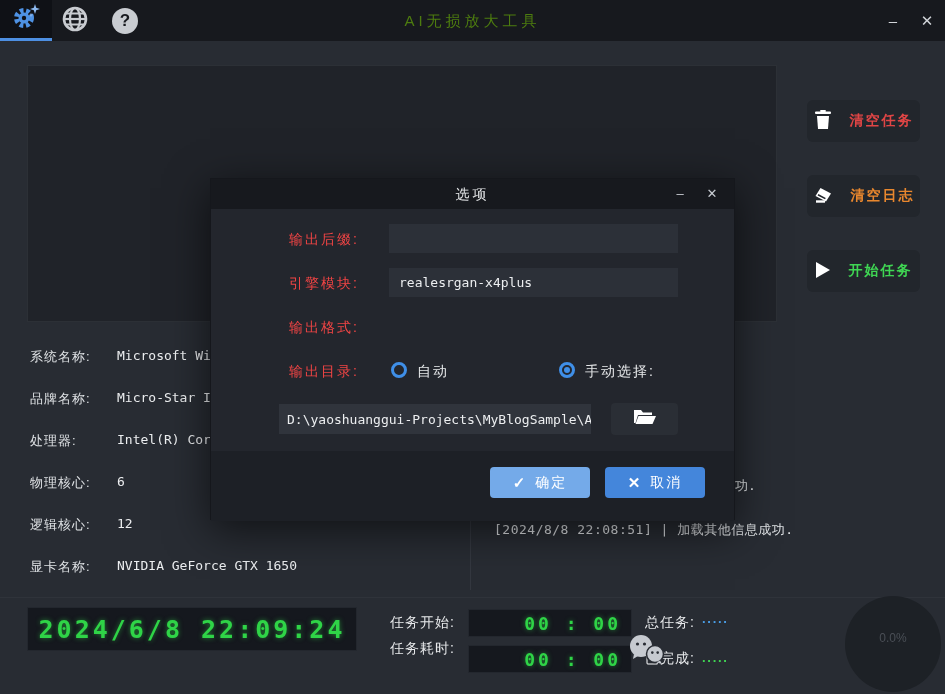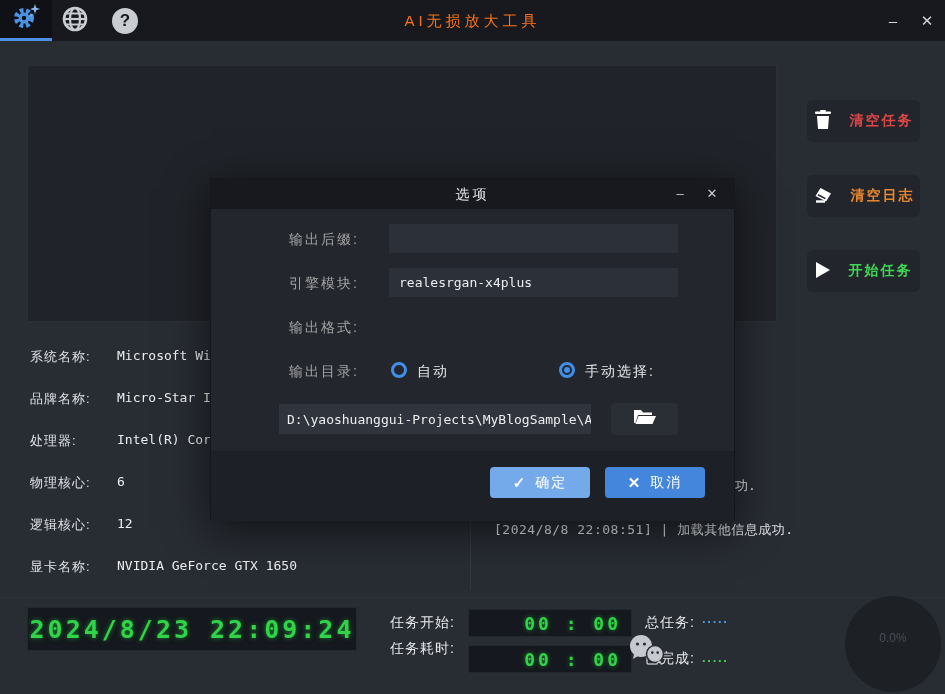--- a/index.html
+++ b/index.html
@@ -20,21 +20,21 @@
     position:absolute; top:3px; width:36px; height:36px;
     display:flex; align-items:center; justify-content:center; cursor:pointer;
   }
   .help-circle {
     width:26px; height:26px; border-radius:50%; background:#c9ccd1;
     color:#17191e; font-weight:bold; font-size:17px;
     display:flex; align-items:center; justify-content:center;
   }
   .win-title {
     position:absolute; left:0; top:0; width:100%; height:50px; line-height:41px;
-    text-align:center; font-size:15px; letter-spacing:4px; color:#f97316; pointer-events:none;
+    text-align:center; font-size:15px; letter-spacing:4px; color:#4d7c0f; pointer-events:none;
   }
   .win-ctrl {
     position:absolute; top:0; width:32px; height:41px; line-height:41px; text-align:center;
     color:#d2d5da; font-size:15px; cursor:pointer;
   }
   .win-min { right:36px; } .win-close { right:2px; }
 
   
   .preview-panel {
     position:absolute; left:27px; top:65px; width:750px; height:257px;
@@ -99,21 +99,21 @@
   .dialog {
     position:absolute; left:210px; top:178px; width:525px; height:342px;
     background:#23262d; border:1px solid #15171c; z-index:100;
     box-shadow:0 10px 40px rgba(0,0,0,0.6);
   }
   .dialog-titlebar { position:absolute; left:0; top:0; width:100%; height:30px; background:#17191e; }
   .dialog-title { position:absolute; width:100%; text-align:center; line-height:30px; font-size:14px; letter-spacing:3px; color:#e8eaec; pointer-events:none; }
   .dlg-ctrl { position:absolute; top:0; width:28px; height:30px; line-height:30px; text-align:center; color:#c8ccd2; font-size:13px; cursor:pointer; }
   .dlg-min { right:40px; } .dlg-close { right:8px; }
 
-  .dlg-label { position:absolute; left:78px; font-size:14px; color:#a3a3a3; letter-spacing:2px; white-space:nowrap; }
+  .dlg-label { position:absolute; left:78px; font-size:14px; color:#ef4444; letter-spacing:2px; white-space:nowrap; }
   .dlg-input {
     position:absolute; left:178px; width:289px; height:29px;
     background:#2c3038; border:none; display:flex; align-items:center;
     padding:0 10px; font-size:13px; color:#eceef0;
     font-family:"DejaVu Sans Mono", monospace; white-space:nowrap; overflow:hidden;
   }
   .radio { position:absolute; width:16px; height:16px; border-radius:50%; border:3px solid #3f8fe8; background:transparent; cursor:pointer; }
   .radio.checked::after {
     content:""; position:absolute; left:2px; top:2px; width:6px; height:6px;
     border-radius:50%; background:#3f8fe8;
@@ -232,21 +232,21 @@
     <span class="info-value">NVIDIA GeForce GTX 1650</span>
   </div>
 
   <div class="divider-v"></div>
 
   <div class="log-partial">功.</div>
   <div class="log-line">[2024/8/8 22:08:51] | 加载其他信息成功.</div>
 
   <div class="bottom-sep"></div>
 
-  <div class="clock-panel led">2024/8/23  22:09:24</div>
+  <div class="clock-panel led">2024/6/8  22:09:24</div>
 
   <div class="small-label" style="left:390px; top:614px;">任务开始:</div>
   <div class="led-box led" style="top:609px;">00 : 00</div>
 
   <div class="small-label" style="left:390px; top:640px;">任务耗时:</div>
   <div class="led-box led" style="top:645px;">00 : 00</div>
 
   <div class="small-label" style="left:645px; top:614px;">总任务:</div>
   <div class="dots-blue" style="left:702px; top:614px;">·····</div>
 

